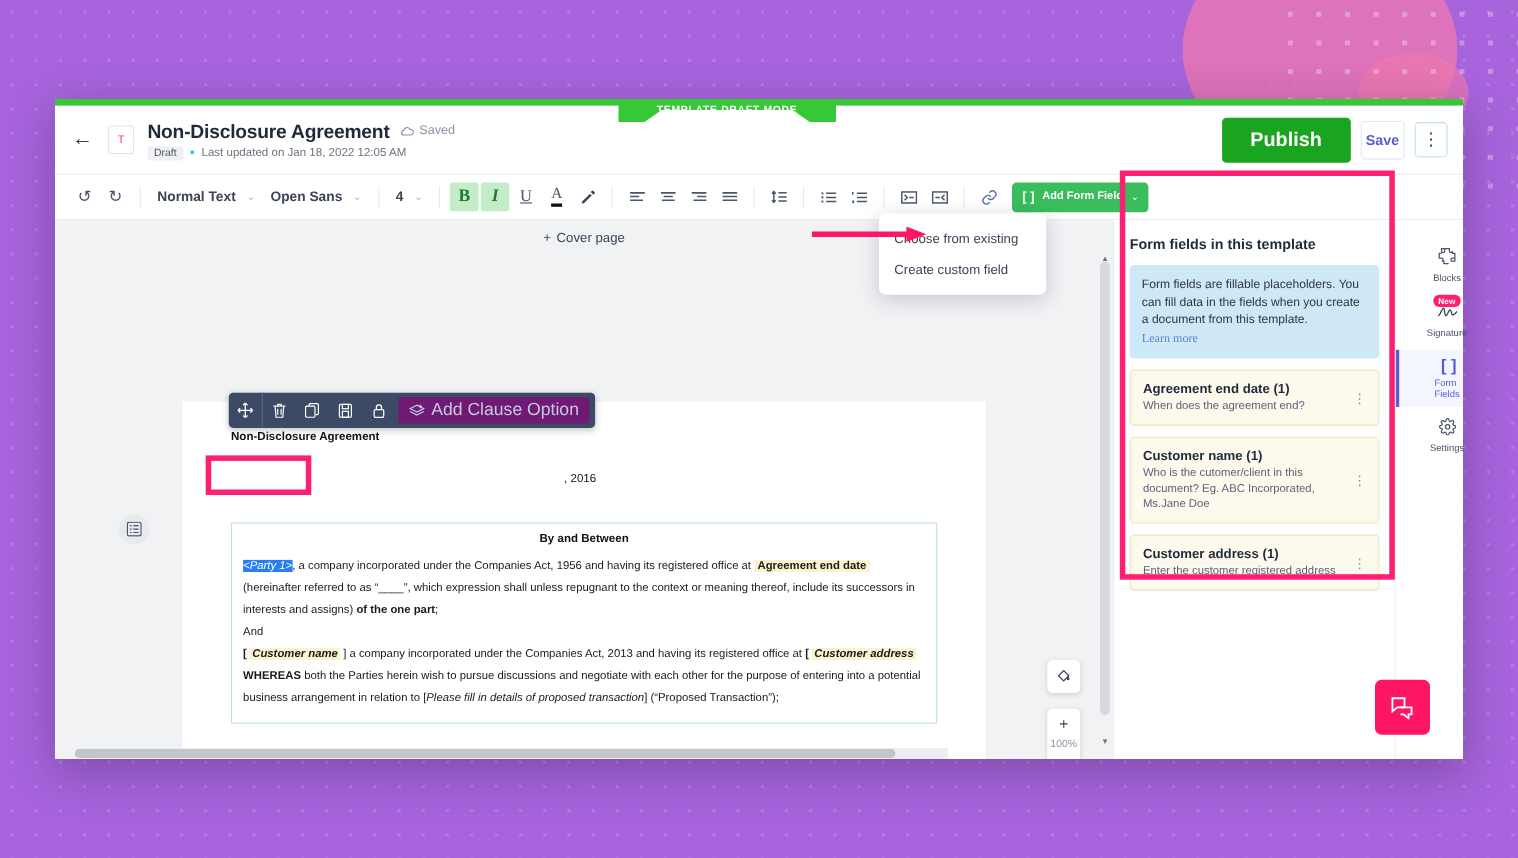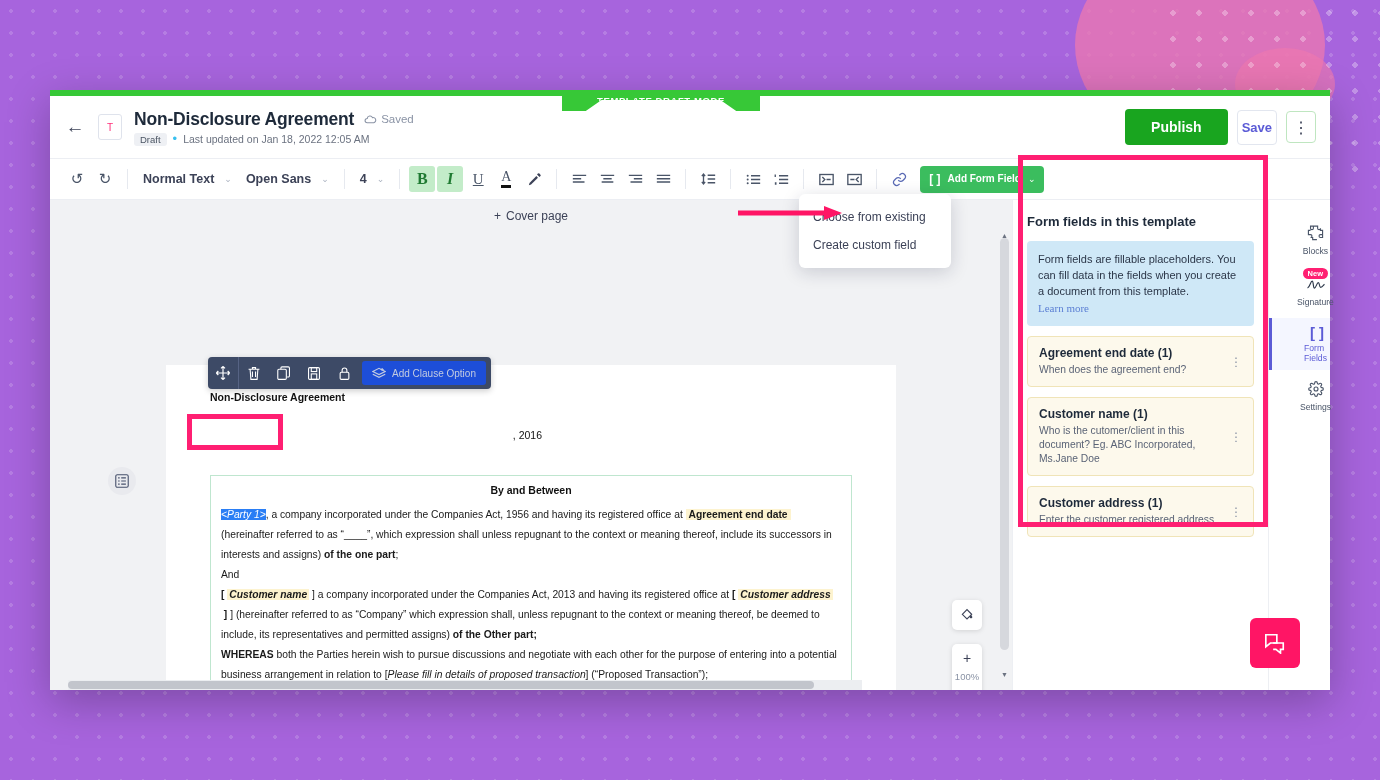--- a/index.html
+++ b/index.html
@@ -56,21 +56,21 @@
     display:flex; align-items:center; justify-content:center; color:#ff2d78; font-size:10px;
     margin: 0 12px 0 8px; }
   .title-wrap { display: flex; flex-direction: column; gap: 3px; }
   .title-row { display: flex; align-items: center; gap: 10px; }
   .doc-title { font-size: 17.5px; font-weight: bold; color: #1e2a3a; letter-spacing: -.2px; }
   .saved { display:flex; align-items:center; gap:4px; color:#8a93a5; font-size:11.5px; }
   .meta-row { display: flex; align-items: center; gap: 6px; font-size: 10.5px; color:#6b7280; }
   .badge-draft { background:#eef0f4; color:#4b5563; border-radius:3px; padding:1px 6px; font-size:9.5px; }
   .dot-sep { color:#39c0ef; font-size: 13px; line-height: 0; }
   .hdr-right { margin-left: auto; display: flex; align-items: center; gap: 9px; }
-  .btn-publish { background:#19a51f; color:#fff; font-weight:bold; font-size:14px;
+  .btn-publish { background:#19a51f; color:#fff; font-weight:bold; font-size:18px;
     border:none; border-radius:4px; padding: 10px 26px; cursor:pointer; }
   .btn-save { background:#fff; color:#5b5bd6; font-weight:bold; font-size:13px;
     border:1px solid #e2e6ef; border-radius:4px; padding: 9px 4px; cursor:pointer; }
   .btn-kebab { background:#fff; border:1px solid #bfe6c0; border-radius:4px; width:30px; height:32px;
     color:#3c4257; cursor:pointer; display:flex; align-items:center; justify-content:center; }
 
   
   .toolbar { height: 42px; border-top:1px solid #eceef3; border-bottom:1px solid #eceef3;
     display:flex; align-items:center; padding-left: 14px; gap: 2px; position: relative; }
   .tb-ico { width:26px; height:26px; display:flex; align-items:center; justify-content:center;
@@ -123,22 +123,22 @@
   .sel { background:#2a7ef5; color:#fff; font-style:italic; }
   .bd { font-weight: bold; }
   .it { font-style: italic; }
 
   
   .clause-tb { position:absolute; left: 208px; top: 357px; height: 32px; display:flex;
     align-items:center; background:#3d4a66; border-radius:4px; z-index: 20; box-shadow:0 2px 6px rgba(0,0,0,.2); }
   .clause-tb .ci { width: 30px; height:100%; display:flex; align-items:center; justify-content:center;
     color:#ffffff; font-size:14px; cursor:pointer; }
   .clause-tb .divr { width:1px; height: 32px; background:#55638020; background:#566384; }
-  .clause-opt { display:flex; align-items:center; gap:6px; background:#1d4ed8; border-radius:3px;
-    height: 24px; margin: 0 5px 0 3px; padding: 0 10px; color:#c2cbe0; font-size:10px; cursor:pointer; }
+  .clause-opt { display:flex; align-items:center; gap:6px; background:#701a75; border-radius:3px;
+    height: 24px; margin: 0 5px 0 3px; padding: 0 10px; color:#c2cbe0; font-size:16px; cursor:pointer; }
 
   .pink-box { position:absolute; left: 187px; top: 414px; width: 96px; height: 36px;
     border: 5px solid #ff1f72; z-index: 25; }
 
   
   .float-fill { position:absolute; right: 30px; top: 400px; width:30px; height:30px; background:#fff;
     border-radius:5px; box-shadow:0 1px 5px rgba(0,0,0,.13); display:flex; align-items:center;
     justify-content:center; color:#3c4257; font-size:14px; cursor:pointer; }
   .zoomctl { position:absolute; right: 30px; top: 444px; width:30px; background:#fff; border-radius:5px;
     box-shadow:0 1px 5px rgba(0,0,0,.13); display:flex; flex-direction:column; align-items:center;
@@ -342,23 +342,20 @@
               <span class="sel">&lt;Party 1&gt;</span><span>, a company incorporated under the Companies Act, 1956 and having its registered office at </span><span class="hl-b">Agreement end date</span>
             </div>
             <div class="para">
               <span>(hereinafter referred to as “____”, which expression shall unless repugnant to the context or meaning thereof, include its successors in interests and assigns) </span><span class="bd">of the one part</span><span>;</span>
             </div>
             <div class="para">And</div>
             <div class="para">
               <span class="bd">[ </span><span class="hl it bd">Customer name</span><span> ] a company incorporated under the Companies Act, 2013 and having its registered office at </span><span class="bd">[&nbsp;</span><span class="hl it bd">Customer address</span>
             </div>
             <div class="para">
-              <span class="bd">&nbsp;]</span><span> ] (hereinafter referred to as “Company” which expression shall, unless repugnant to the context or meaning thereof, be deemed to include, its representatives and permitted assigns) </span><span class="bd">of the Other part;</span>
-            </div>
-            <div class="para">
               <span class="bd">WHEREAS</span><span> both the Parties herein wish to pursue discussions and negotiate with each other for the purpose of entering into a potential business arrangement in relation to [</span><span class="it">Please fill in details of proposed transaction</span><span>] (“Proposed Transaction”);</span>
             </div>
 
           </div>
         </div>
       </div>
 
       <div class="side-ico">
         <svg width="14" height="14" viewBox="0 0 18 18" stroke="#46506b" stroke-width="1.4" fill="none">
             <rect x="1" y="1" width="16" height="16" rx="2"></rect>

